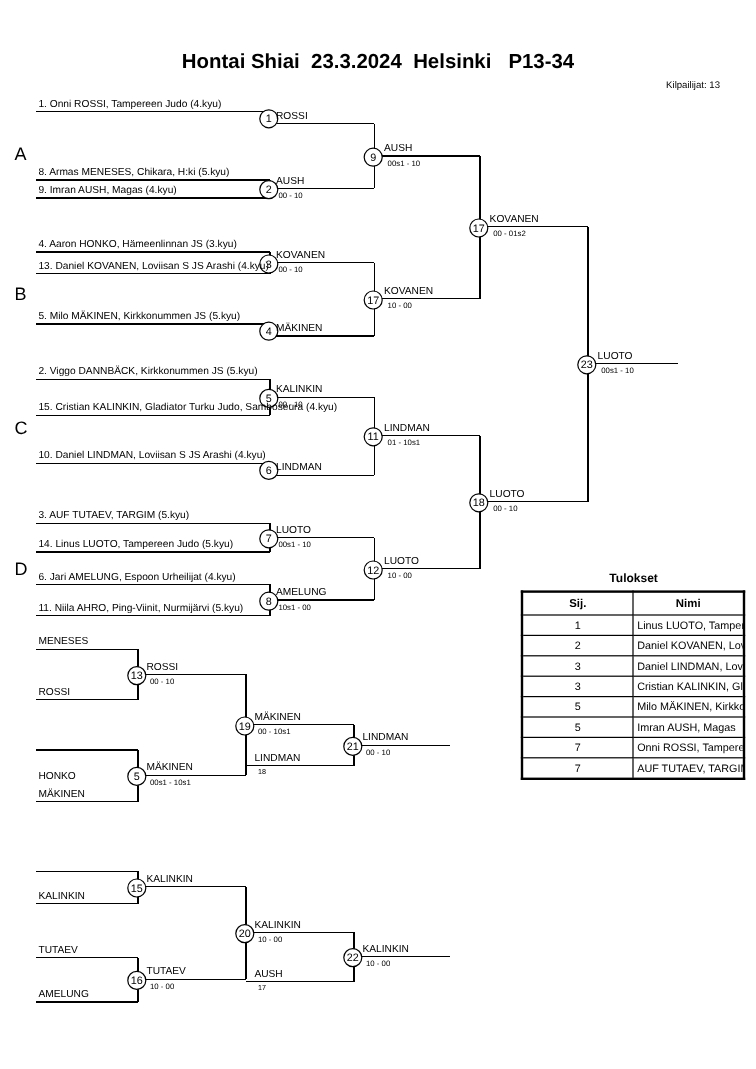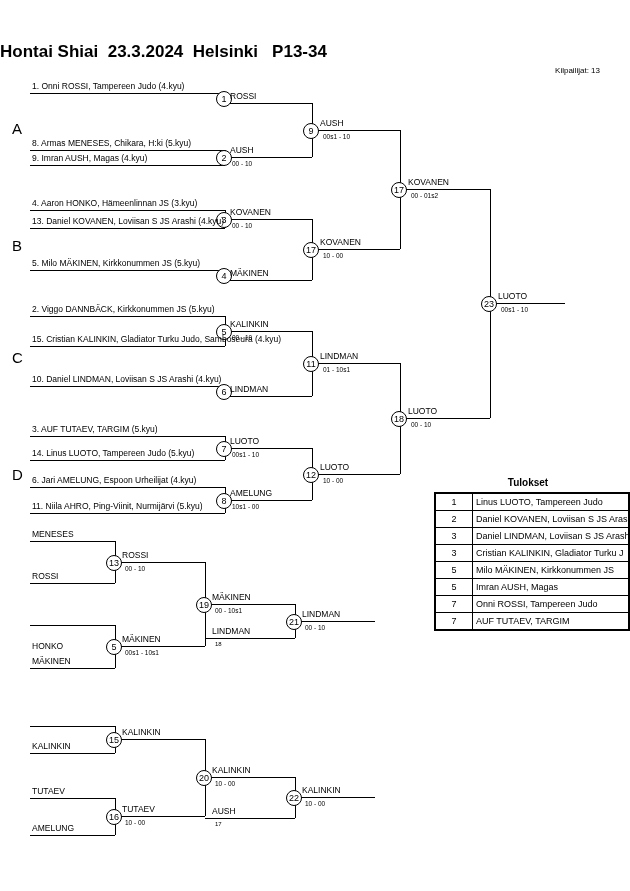--- a/index.html
+++ b/index.html
@@ -1,21 +1,21 @@
 <!DOCTYPE html>
 <html><head>
 <meta charset="utf-8">
 <style>
   html,body{margin:0;padding:0;background:#fff;}
   .page{
     position:relative;width:630px;height:891px;background:#fff;
     font-family:"Liberation Sans","DejaVu Sans",sans-serif;color:#000;overflow:hidden;
   }
   .abs{position:absolute;}
-  .title{left:0;top:42px;width:630px;font-size:17px;font-weight:bold;white-space:pre;}
+  .title{left:0;top:42px;width:630px;text-align:center;font-size:17px;font-weight:bold;white-space:pre;}
   .competitors{right:30px;top:66px;font-size:8px;}
   .glabel{left:12px;font-size:15px;}
   .entry{font-size:8.5px;white-space:nowrap;}
   .winner{font-size:8.5px;white-space:nowrap;}
   .score{font-size:6.5px;white-space:nowrap;}
   .ref{font-size:6px;white-space:nowrap;}
   .circ{
     position:absolute;width:14px;height:14px;border:1px solid #000;border-radius:50%;
     background:#fff;font-size:9px;line-height:14px;text-align:center;z-index:2;
   }
@@ -218,20 +218,24 @@
   <div class="abs score txt" style="left:215px;top:780px">10 - 00</div>
   <div class="abs winner txt" style="left:212px;top:806px">AUSH</div>
   <div class="abs ref txt" style="left:215px;top:821px">17</div>
   <div class="abs winner txt" style="left:302px;top:785px">KALINKIN</div>
   <div class="abs score txt" style="left:305px;top:800px">10 - 00</div>
 
   <div class="results">
     <div class="results-title">Tulokset</div>
     <table class="res">
       <tbody>
+          <tr>
+        <th>Sij.</th>
+        <th>Nimi</th>
+      </tr>
       <tr>
         <td class="pos">1</td>
         <td class="nm">Linus LUOTO, Tampereen Judo</td>
       </tr>
       <tr>
         <td class="pos">2</td>
         <td class="nm">Daniel KOVANEN, Loviisan S JS Aras</td>
       </tr>
       <tr>
         <td class="pos">3</td>

